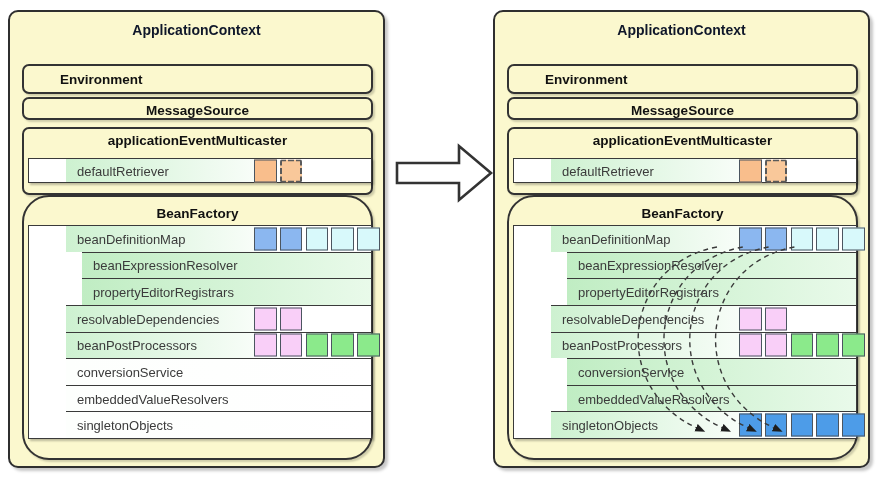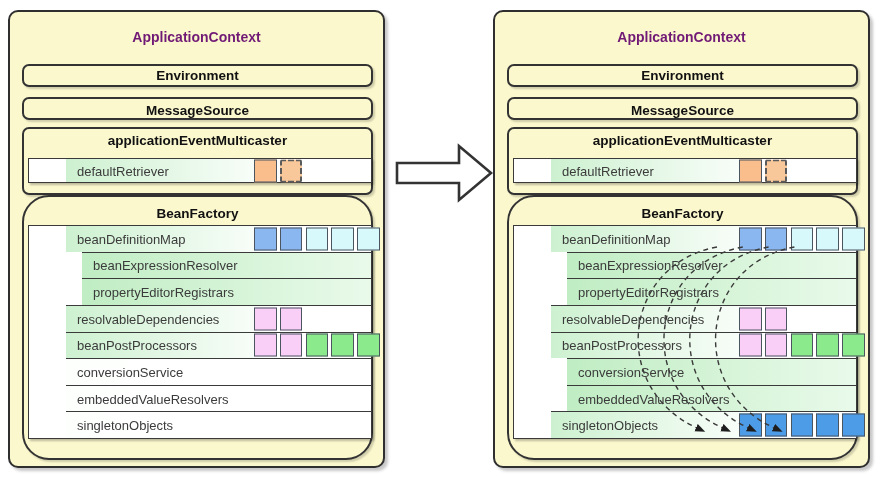--- a/index.html
+++ b/index.html
@@ -1,25 +1,25 @@
 <!DOCTYPE html>
 <html><head>
 <meta charset="utf-8">
 <style>
   html,body{margin:0;padding:0;background:#ffffff;}
   #canvas{position:relative;width:881px;height:477px;background:#ffffff;overflow:hidden;
           font-family:"Liberation Sans", sans-serif;}
   .panel{position:absolute;top:10px;width:377px;height:458px;background:#FBF8CE;
          border:2.2px solid #2f2f2f;border-radius:10px;box-sizing:border-box;
          box-shadow:3px 3px 3px rgba(0,0,0,0.22);}
-  .panel-title{margin-top:17px;text-align:center;font-weight:bold;font-size:14px;color:#701a75;}
+  .panel-title{margin-top:10px;text-align:center;font-weight:bold;font-size:14px;color:#0f172a;}
   .ybox{position:absolute;left:12px;width:351px;background:#FBF8CE;border:2px solid #333;
         border-radius:7px;box-sizing:border-box;box-shadow:2px 2px 2px rgba(0,0,0,0.18);}
   .ybox .box-title{text-align:center;font-weight:bold;font-size:13.5px;color:#111;}
-  .box-env{top:52px;height:23px;display:flex;align-items:center;justify-content:center;}
+  .box-env{top:52px;height:30px;display:flex;align-items:center;padding-left:36px;}
   .box-msg{top:85px;height:23px;display:flex;align-items:flex-end;justify-content:center;}
   .box-multi{top:115px;height:68px;}
   .box-multi .box-title{margin-top:4px;}
   .box-bf{top:183px;height:265px;border-radius:27px;}
   .box-bf .box-title{margin-top:9px;}
   .rowstack{position:absolute;left:4px;border:1.6px solid #3a3a3a;background:#fff;
             box-sizing:border-box;box-shadow:1.5px 2px 2px rgba(0,0,0,0.25);
             display:flex;flex-direction:column;padding-left:37px;}
   .stack-multi{top:29px;width:344px;height:25px;}
   .stack-bf{top:28px;width:344px;height:214px;}

